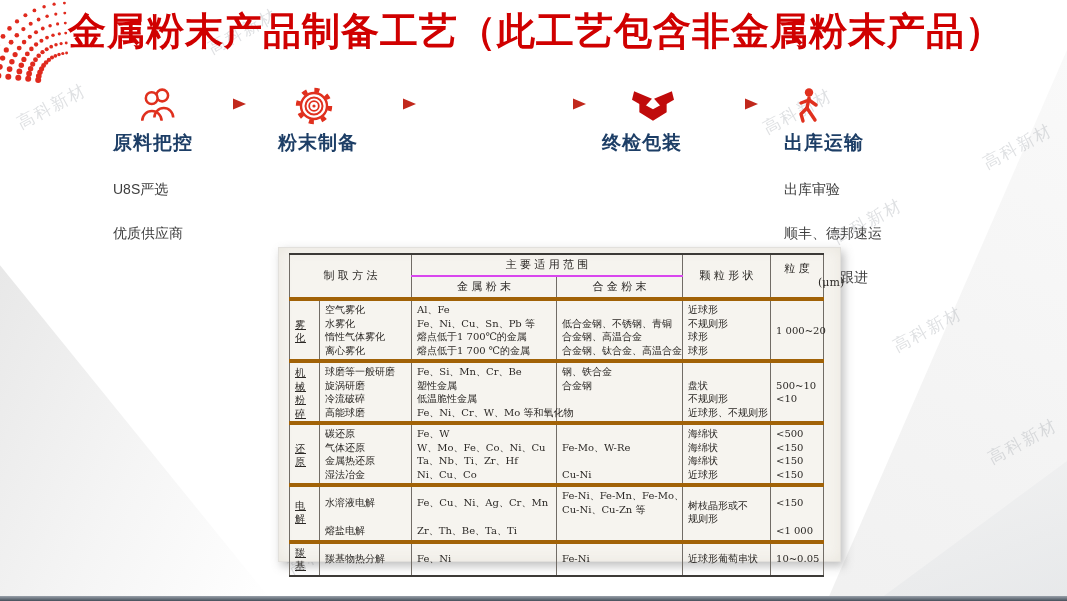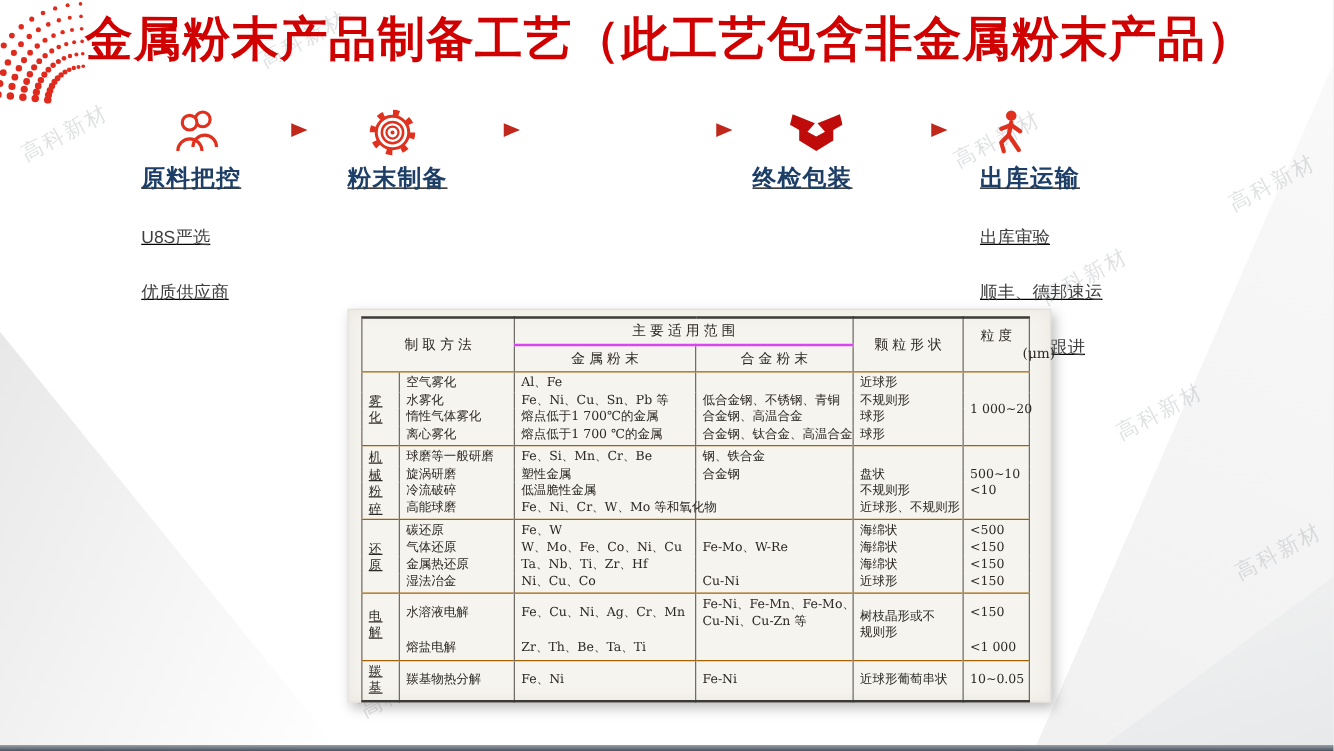--- a/index.html
+++ b/index.html
@@ -20,21 +20,21 @@
   
   .wm{position:absolute;font-size:17px;color:#8d939b;opacity:.28;transform:rotate(-28deg);
       letter-spacing:2px;pointer-events:none;}
   
   .logo{position:absolute;left:-4px;top:-2px;width:80px;height:85px;}
   
   .title{position:absolute;left:68px;top:6px;width:990px;
          font-family:"DejaVu Serif","Liberation Serif",serif;font-weight:700;
          font-size:38px;color:#d00000;letter-spacing:1px;white-space:nowrap;}
   
-  .step{position:absolute;top:86px;text-decoration:underline;}
+  .step{position:absolute;top:86px;}
   .step-icon{height:40px;}
   .step-title{margin-top:4px;font-size:19px;font-weight:bold;color:#1d3e66;letter-spacing:1px;}
   .step-items{margin-top:4px;font-size:14px;color:#3d3d3d;}
   .step-item{line-height:21px;white-space:nowrap;margin-top:23px;}
   .down-pointer{color:#e30613;font-size:15px;margin-left:8px;}
   .flow-arrow{position:absolute;top:97px;}
   
   .scan{position:absolute;left:278px;top:247px;width:561px;height:313px;background:#f6f4ef;
         border:1px solid #e2e0dc;box-shadow:3px 4px 9px rgba(110,110,110,.45), inset 0 0 14px rgba(205,198,186,.30);}
   .scan-inner{padding:5px 0 0 10px;}
@@ -43,21 +43,21 @@
         border-top:2px solid #3c3a37;border-bottom:2px solid #3c3a37;
         border-left:1px solid #716c66;border-right:1px solid #716c66;}
   .ptable th{font-weight:normal;font-size:11px;line-height:14px;letter-spacing:.3em;text-indent:.3em;
         text-align:center;padding:3px 2px;}
   .h-scope{border-bottom:2px solid #d946ef;}
   .h-size{letter-spacing:.08em;text-indent:.08em;}
   .h-size .unit{letter-spacing:0;margin-left:45px;}
   .ptable td{font-size:10px;line-height:13.5px;padding:0 3px 0 5px;vertical-align:middle;}
   .col-method,.col-metal,.col-alloy,.col-shape,.col-size{border-left:1px solid #716c66;}
   .col-cat{text-align:left;padding:0 1px;letter-spacing:1px;text-decoration:underline;}
-  tr.gfirst td{border-top:1px solid #a16207;padding-top:2px;}
+  tr.gfirst td{border-top:4px solid #a16207;padding-top:2px;}
   tr.glast td{padding-bottom:2px;}
   .g3 td{padding-top:4px;padding-bottom:4px;}
   .g4 td{padding-top:3px;padding-bottom:3px;}
   .col-method,.col-metal,.col-alloy,.col-shape,.col-size{white-space:nowrap;overflow:visible;}
 </style>
 </head>
 <body>
 
 <div class="slide">
   <div class="bg-left"></div>

